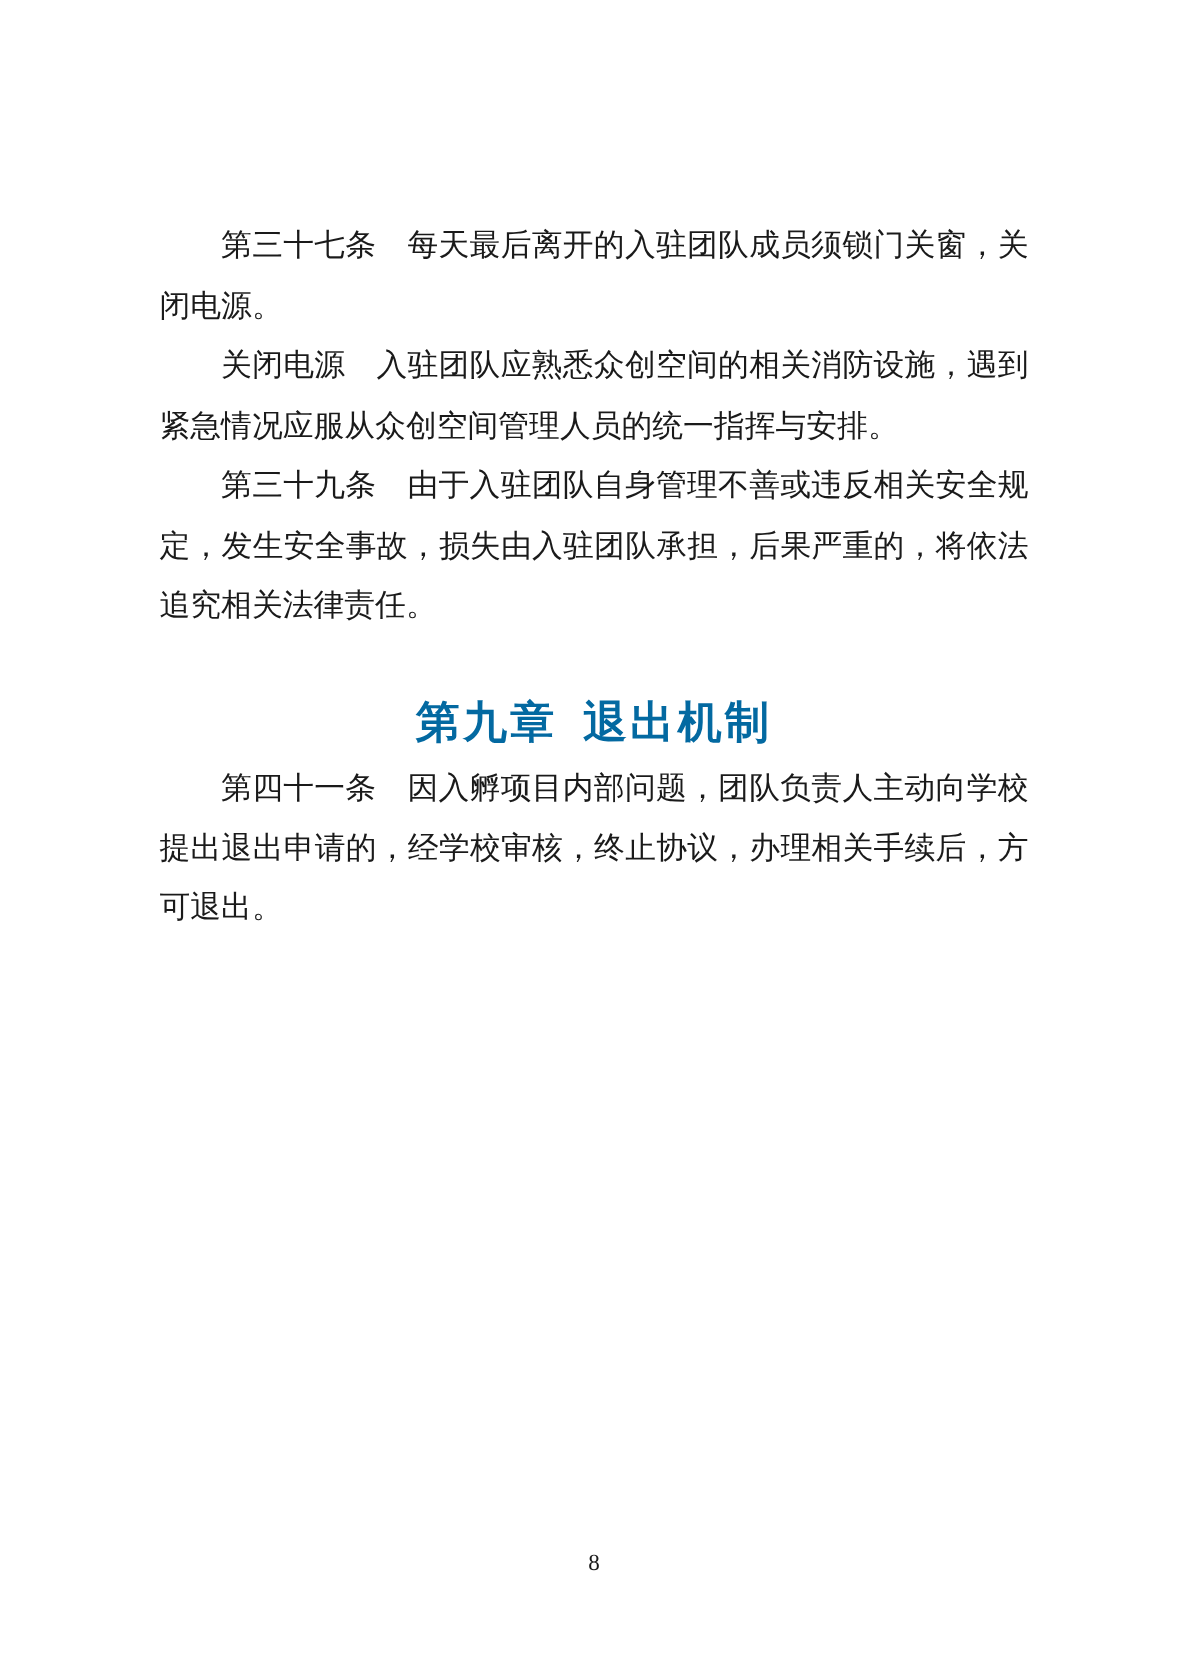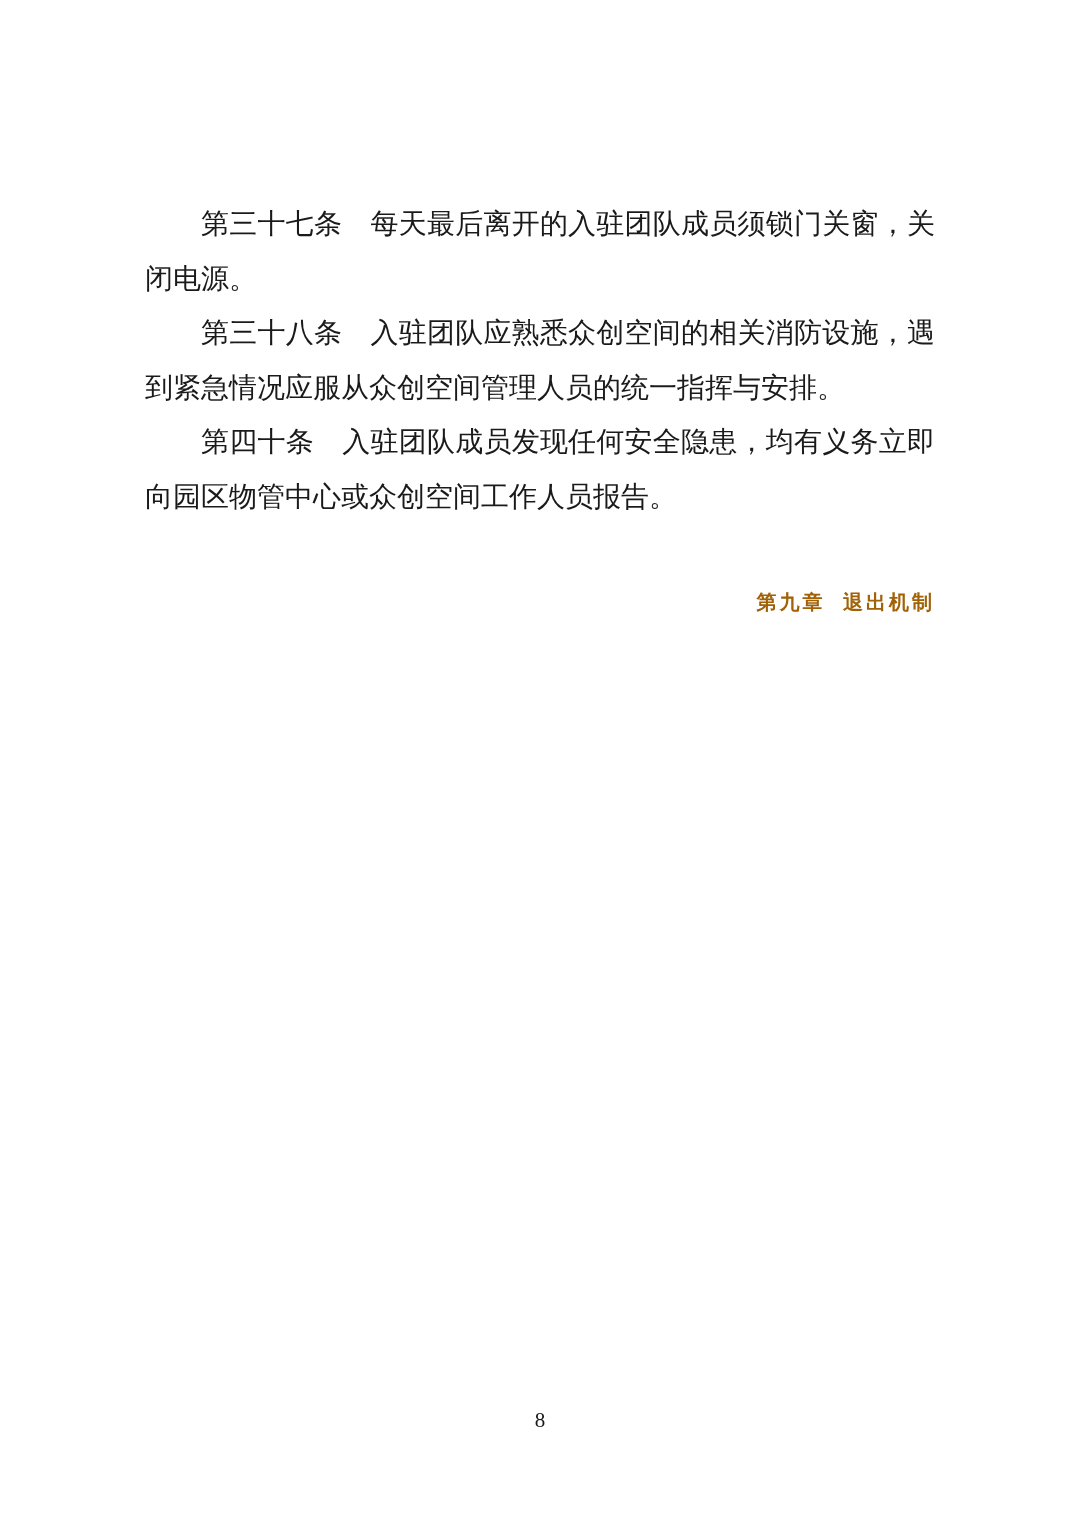--- a/index.html
+++ b/index.html
@@ -29,48 +29,49 @@
   .para {
     margin: 0;
     padding: 0;
     text-indent: 2em;
     font-weight: normal;
   }
   .chapter {
     margin: 51px 0 6px 0;
     padding: 0;
     text-indent: 0;
-    text-align: right;
+    text-align: center;
     font-family: "Liberation Sans", sans-serif;
     font-weight: bold;
-    font-size: 20px;
+    font-size: 40px;
     line-height: 54.5px;
     letter-spacing: 3px;
     word-spacing: 9px;
-    color: #a16207;
+    color: #0369a1;
   }
   .page-number {
     position: absolute;
     top: 1405px;
     left: 0;
     width: 100%;
     text-align: center;
     font-family: "Liberation Serif", serif;
     font-size: 21px;
     line-height: 30px;
     color: #1a1a1a;
   }
 </style>
 </head>
 <body>
 
 <div class="page">
   <div class="text-block">
     <p class="para">第三十七条　每天最后离开的入驻团队成员须锁门关窗，关闭电源。</p>
-    <p class="para">第三十八条　入驻团队应熟悉众创空间的相关消防设施，遇到紧急情况应服从众创空间管理人员的统一指挥与安排。</p>
-    <p class="para">第四十条　入驻团队成员发现任何安全隐患，均有义务立即向园区物管中心或众创空间工作人员报告。</p>
+    <p class="para">关闭电源　入驻团队应熟悉众创空间的相关消防设施，遇到紧急情况应服从众创空间管理人员的统一指挥与安排。</p>
+    <p class="para">第三十九条　由于入驻团队自身管理不善或违反相关安全规定，发生安全事故，损失由入驻团队承担，后果严重的，将依法追究相关法律责任。</p>
 
     <h2 class="chapter">第九章 退出机制</h2>
 
+    <p class="para">第四十一条　因入孵项目内部问题，团队负责人主动向学校提出退出申请的，经学校审核，终止协议，办理相关手续后，方可退出。</p>
   </div>
 
   <div class="page-number">8</div>
 </div>
 
 </body></html>

